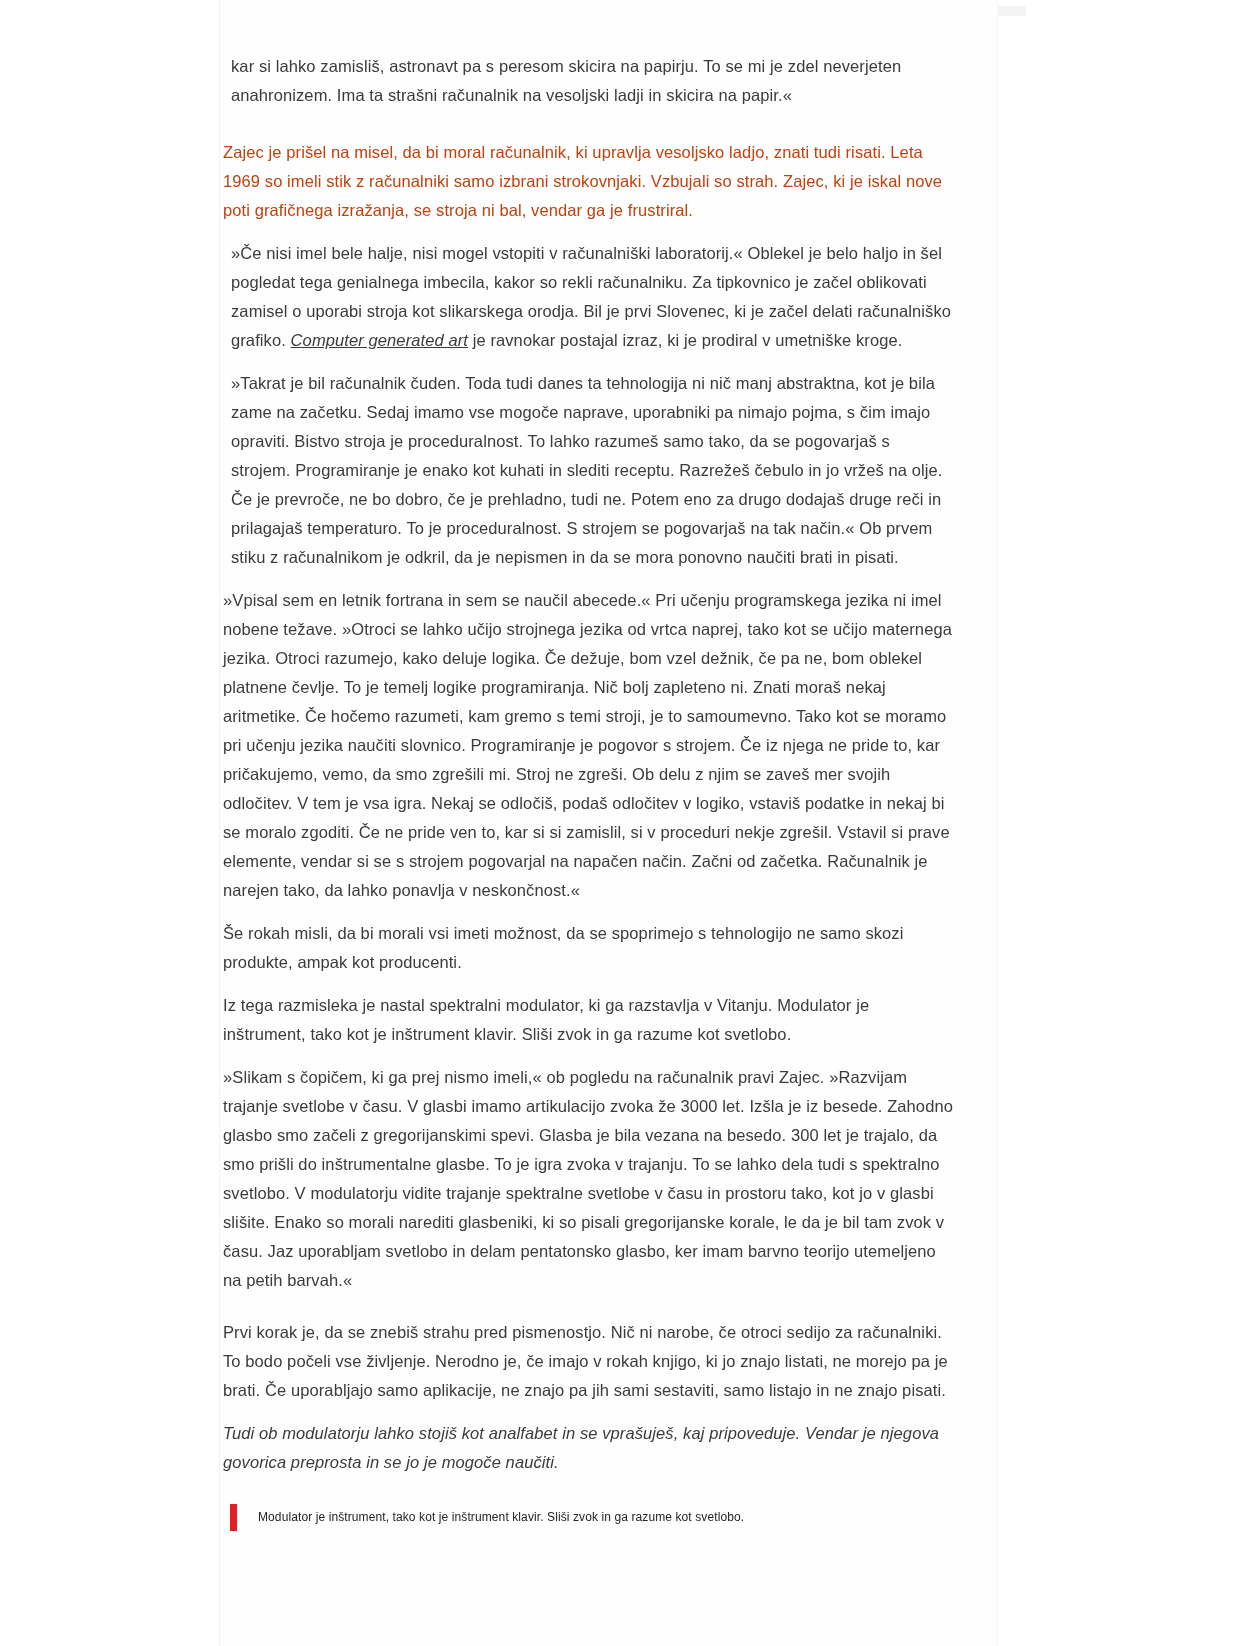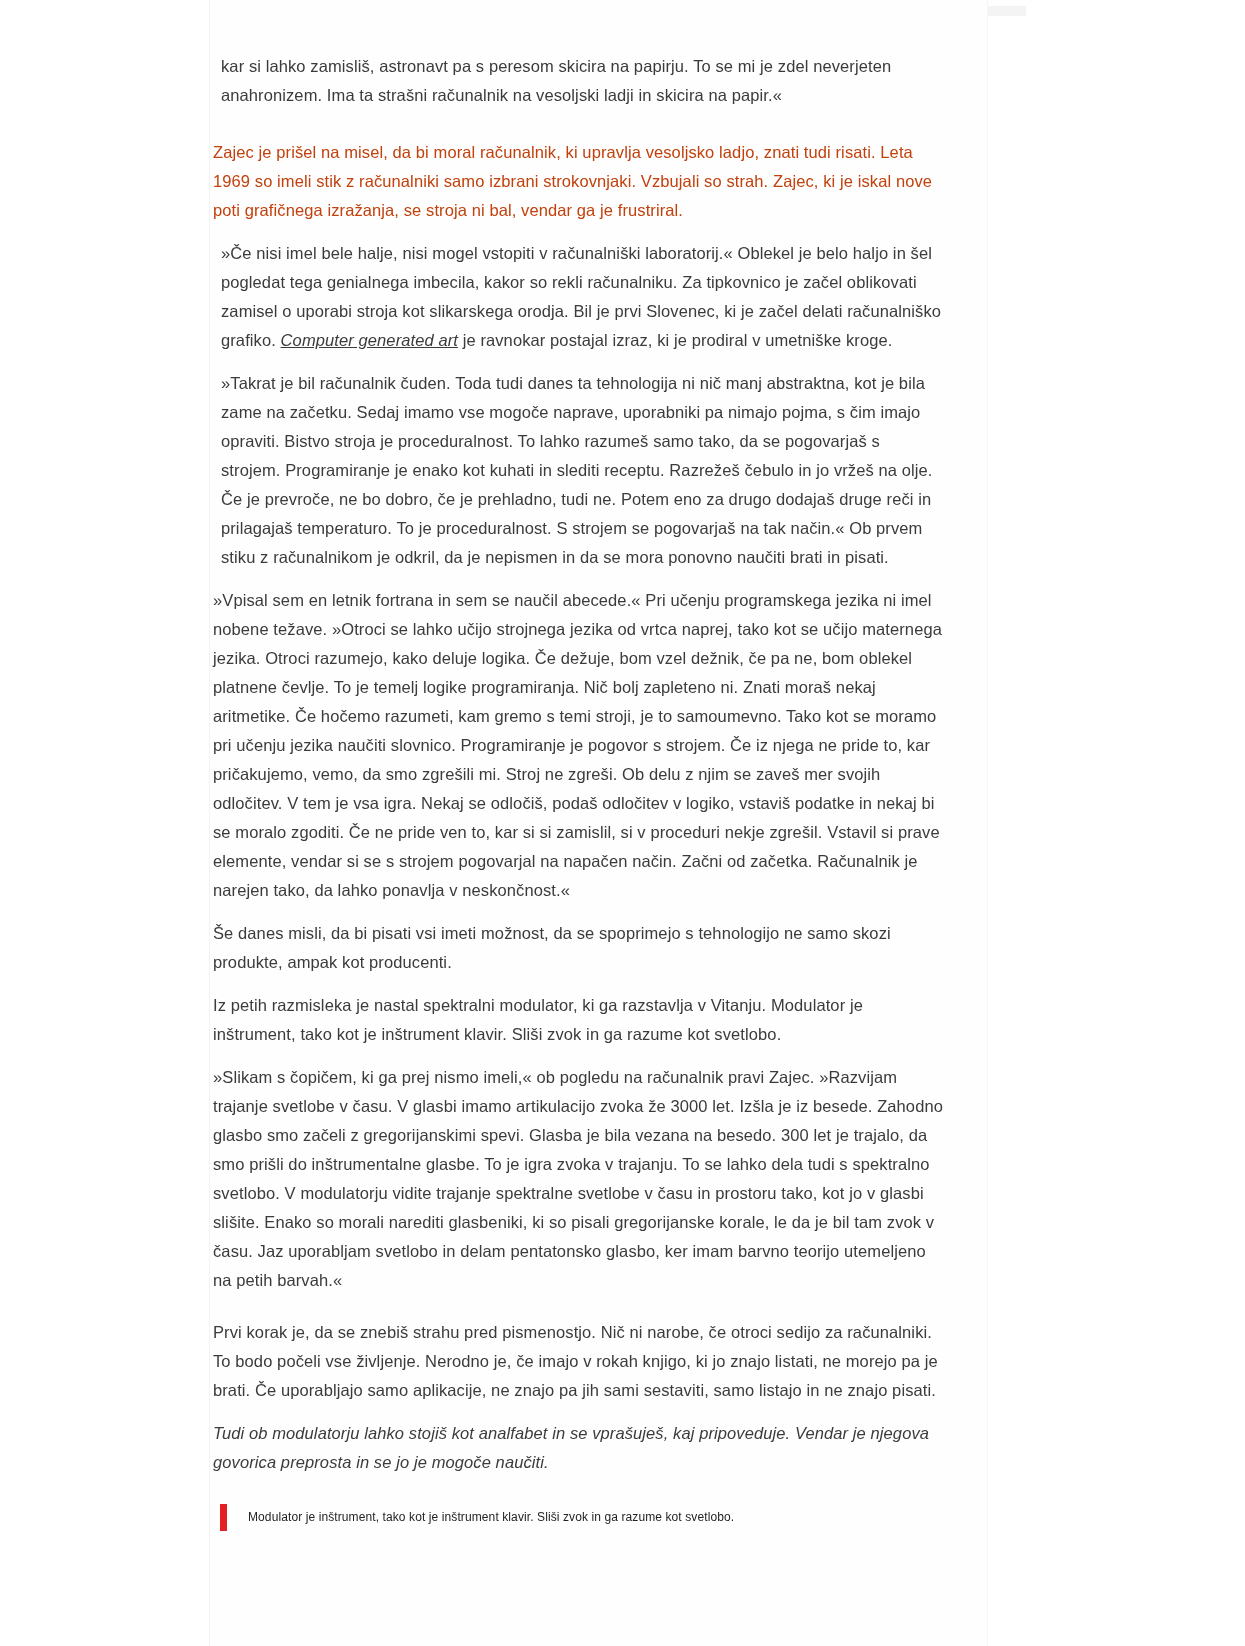--- a/index.html
+++ b/index.html
@@ -14,21 +14,21 @@
   .artifact-bar {
     position: absolute;
     left: 984px;
     top: 6px;
     width: 42px;
     height: 10px;
     background: #f4f4f4;
   }
   .article-col {
     position: absolute;
-    left: 209px;
+    left: 219px;
     top: 0;
     width: 779px;
     height: 100%;
     box-sizing: border-box;
     border-left: 1px solid #f3f3f3;
     border-right: 1px solid #f6f6f6;
     background: #fffefe;
     padding-top: 52px;
   }
   .article-body {
@@ -70,22 +70,22 @@
 
 <div class="page" style="background: rgb(255, 255, 255);">
   <div class="artifact-bar" style="background: rgb(244, 244, 244);"></div>
   <div class="article-col">
     <div class="article-body" id="article-body">
         <p class="para indent" style="color: rgb(59, 59, 59);"><span>kar si lahko zamisliš, astronavt pa s peresom skicira na papirju. To se mi je zdel neverjeten anahronizem. Ima ta strašni računalnik na vesoljski ladji in skicira na papir.«</span></p>
         <p class="para" style="color: #c2410c; margin-top: 28px;"><span>Zajec je prišel na misel, da bi moral računalnik, ki upravlja vesoljsko ladjo, znati tudi risati. Leta 1969 so imeli stik z računalniki samo izbrani strokovnjaki. Vzbujali so strah. Zajec, ki je iskal nove poti grafičnega izražanja, se stroja ni bal, vendar ga je frustriral.</span></p>
         <p class="para indent" style="color: rgb(59, 59, 59);"><span>»Če nisi imel bele halje, nisi mogel vstopiti v računalniški laboratorij.« Oblekel je belo haljo in šel pogledat tega genialnega imbecila, kakor so rekli računalniku. Za tipkovnico je začel oblikovati zamisel o uporabi stroja kot slikarskega orodja. Bil je prvi Slovenec, ki je začel delati računalniško grafiko. </span><em>Computer generated art</em><span> je ravnokar postajal izraz, ki je prodiral v umetniške kroge.</span></p>
         <p class="para indent" style="color: rgb(59, 59, 59);"><span>»Takrat je bil računalnik čuden. Toda tudi danes ta tehnologija ni nič manj abstraktna, kot je bila zame na začetku. Sedaj imamo vse mogoče naprave, uporabniki pa nimajo pojma, s čim imajo opraviti. Bistvo stroja je proceduralnost. To lahko razumeš samo tako, da se pogovarjaš s strojem. Programiranje je enako kot kuhati in slediti receptu. Razrežeš čebulo in jo vržeš na olje. Če je prevroče, ne bo dobro, če je prehladno, tudi ne. Potem eno za drugo dodajaš druge reči in prilagajaš temperaturo. To je proceduralnost. S strojem se pogovarjaš na tak način.« Ob prvem stiku z računalnikom je odkril, da je nepismen in da se mora ponovno naučiti brati in pisati.</span></p>
         <p class="para" style="color: rgb(59, 59, 59);"><span>»Vpisal sem en letnik fortrana in sem se naučil abecede.« Pri učenju programskega jezika ni imel nobene težave. »Otroci se lahko učijo strojnega jezika od vrtca naprej, tako kot se učijo maternega jezika. Otroci razumejo, kako deluje logika. Če dežuje, bom vzel dežnik, če pa ne, bom oblekel platnene čevlje. To je temelj logike programiranja. Nič bolj zapleteno ni. Znati moraš nekaj aritmetike. Če hočemo razumeti, kam gremo s temi stroji, je to samoumevno. Tako kot se moramo pri učenju jezika naučiti slovnico. Programiranje je pogovor s strojem. Če iz njega ne pride to, kar pričakujemo, vemo, da smo zgrešili mi. Stroj ne zgreši. Ob delu z njim se zaveš mer svojih odločitev. V tem je vsa igra. Nekaj se odločiš, podaš odločitev v logiko, vstaviš podatke in nekaj bi se moralo zgoditi. Če ne pride ven to, kar si si zamislil, si v proceduri nekje zgrešil. Vstavil si prave elemente, vendar si se s strojem pogovarjal na napačen način. Začni od začetka. Računalnik je narejen tako, da lahko ponavlja v neskončnost.«</span></p>
-        <p class="para" style="color: rgb(59, 59, 59);"><span>Še danes misli, da bi pisati vsi imeti možnost, da se spoprimejo s tehnologijo ne samo skozi produkte, ampak kot producenti.</span></p>
-        <p class="para" style="color: rgb(59, 59, 59);"><span>Iz petih razmisleka je nastal spektralni modulator, ki ga razstavlja v Vitanju. Modulator je inštrument, tako kot je inštrument klavir. Sliši zvok in ga razume kot svetlobo.</span></p>
+        <p class="para" style="color: rgb(59, 59, 59);"><span>Še rokah misli, da bi morali vsi imeti možnost, da se spoprimejo s tehnologijo ne samo skozi produkte, ampak kot producenti.</span></p>
+        <p class="para" style="color: rgb(59, 59, 59);"><span>Iz tega razmisleka je nastal spektralni modulator, ki ga razstavlja v Vitanju. Modulator je inštrument, tako kot je inštrument klavir. Sliši zvok in ga razume kot svetlobo.</span></p>
         <p class="para" style="color: rgb(59, 59, 59);"><span>»Slikam s čopičem, ki ga prej nismo imeli,« ob pogledu na računalnik pravi Zajec. »Razvijam trajanje svetlobe v času. V glasbi imamo artikulacijo zvoka že 3000 let. Izšla je iz besede. Zahodno glasbo smo začeli z gregorijanskimi spevi. Glasba je bila vezana na besedo. 300 let je trajalo, da smo prišli do inštrumentalne glasbe. To je igra zvoka v trajanju. To se lahko dela tudi s spektralno svetlobo. V modulatorju vidite trajanje spektralne svetlobe v času in prostoru tako, kot jo v glasbi slišite. Enako so morali narediti glasbeniki, ki so pisali gregorijanske korale, le da je bil tam zvok v času. Jaz uporabljam svetlobo in delam pentatonsko glasbo, ker imam barvno teorijo utemeljeno na petih barvah.«</span></p>
         <p class="para" style="color: rgb(59, 59, 59); margin-top: 23px;"><span>Prvi korak je, da se znebiš strahu pred pismenostjo. Nič ni narobe, če otroci sedijo za računalniki. To bodo počeli vse življenje. Nerodno je, če imajo v rokah knjigo, ki jo znajo listati, ne morejo pa je brati. Če uporabljajo samo aplikacije, ne znajo pa jih sami sestaviti, samo listajo in ne znajo pisati.</span></p>
         <p class="para" style="color: rgb(59, 59, 59); font-style: italic;"><span>Tudi ob modulatorju lahko stojiš kot analfabet in se vprašuješ, kaj pripoveduje. Vendar je njegova govorica preprosta in se jo je mogoče naučiti.</span></p>
       </div>
     <div class="pullquote">
       <span class="pq-bar" id="pq-bar" style="background: rgb(227, 30, 36);"></span>
       <p class="pq-text">Modulator je inštrument, tako kot je inštrument klavir. Sliši zvok in ga razume kot svetlobo.</p>
     </div>
   </div>
 </div>

